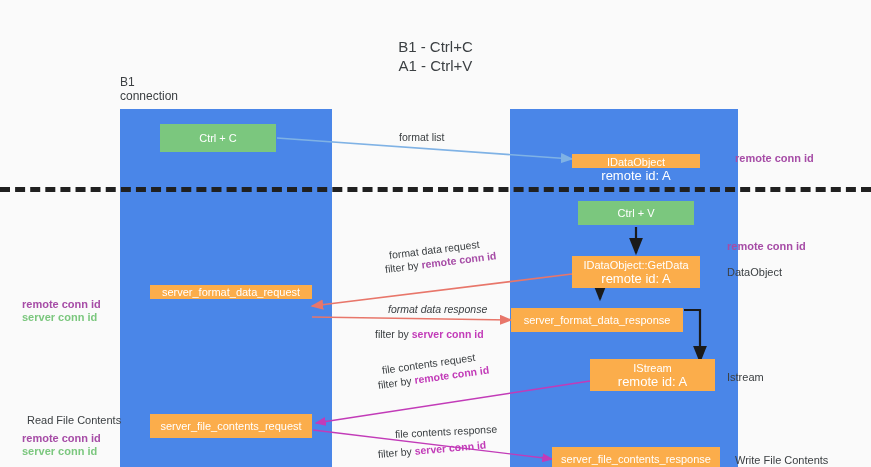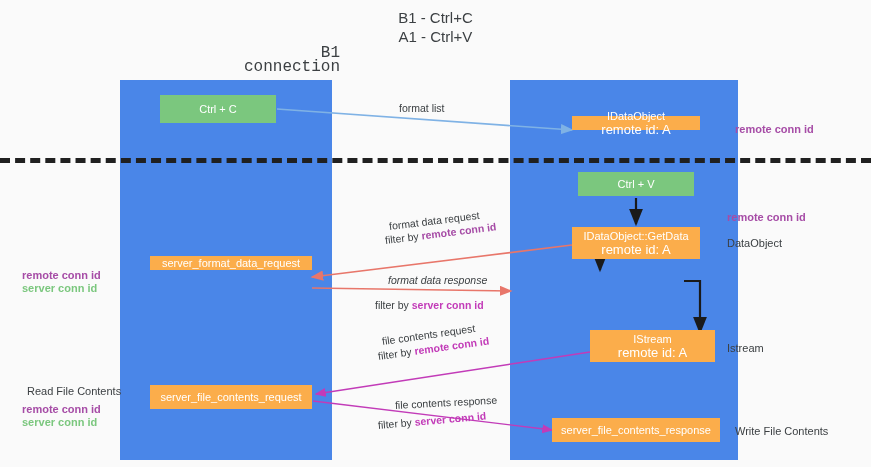--- a/index.html
+++ b/index.html
@@ -11,41 +11,41 @@
     width: 871px;
     height: 467px;
     position: relative;
     overflow: hidden;
     font-family: "Liberation Sans", sans-serif;
     color: #3c4043;
   }
   #canvas {
     position: absolute;
     inset: 0;
+    margin-top: 29px;
   }
   .abs { position: absolute; }
 
   
   #title {
     left: 0; right: 0; top: 8px;
     text-align: center;
     font-size: 15px;
     line-height: 19px;
     color: #3c4043;
     white-space: pre-line;
   }
 
   
   .col-header {
-    text-align: right;
-    font-size: 16px;
+    text-align: left;
+    font-size: 12px;
     line-height: 14px;
     color: #3c4043;
     white-space: pre-line;
-    font-family: Liberation Mono, monospace;
   }
   #col-header-b1 { left: 120px; width: 220px; top: 46px; }
   #col-header-a1 { left: 510px; width: 230px; top: 46px; }
 
   
   .lane {
     background: #4a86e8;
     top: 80px;
     height: 380px;
   }
@@ -146,38 +146,41 @@
 
     <line x1="313" y1="401" x2="552" y2="430" stroke="#c23bb8" stroke-width="1.4" marker-end="url(#arrMag)"></line>
   </svg>
 
   <div class="abs dash-sep"></div>
 
   <div class="abs box green" style="left:160px; top:95px; width:116px; height:28px;">
     <span>Ctrl + C</span>
   </div>
 
-  <div class="abs box orange" style="left:572px; top:116px; width:128px; height:14px;">
+  <div class="abs box orange" style="left:572px; top:125px; width:128px; height:14px;justify-content:space-between;">
     <span>IDataObject</span>
     <span class="line2">remote id: A</span>
   </div>
 
   <div class="abs box green" style="left:578px; top:172px; width:116px; height:24px;">
     <span>Ctrl + V</span>
   </div>
 
   <div class="abs box orange" style="left:572px; top:227px; width:128px; height:32px;">
     <span>IDataObject::GetData</span>
     <span class="line2">remote id: A</span>
   </div>
 
   <div class="abs box orange" style="left:150px; top:256px; width:162px; height:14px;">
     <span>server_format_data_request</span>
   </div>
 
+  <div class="abs box orange" style="left:511px; top:279px; width:172px; height:24px;">
+    <span>server_format_data_response</span>
+  </div>
 
   <div class="abs box orange" style="left:590px; top:330px; width:125px; height:32px;">
     <span>IStream</span>
     <span class="line2">remote id: A</span>
   </div>
 
   <div class="abs box orange" style="left:150px; top:385px; width:162px; height:24px;">
     <span>server_file_contents_request</span>
   </div>
 

